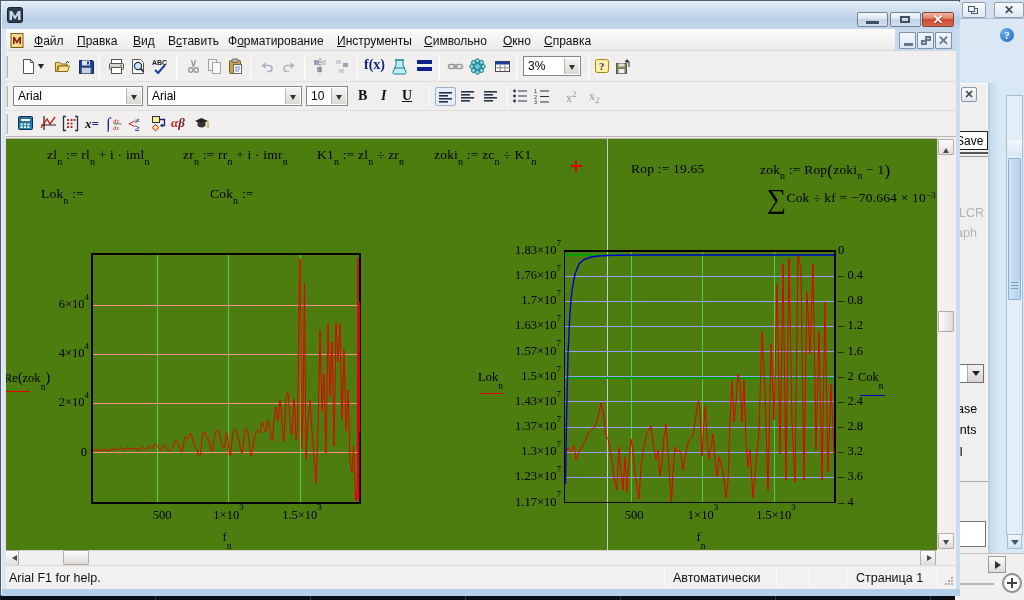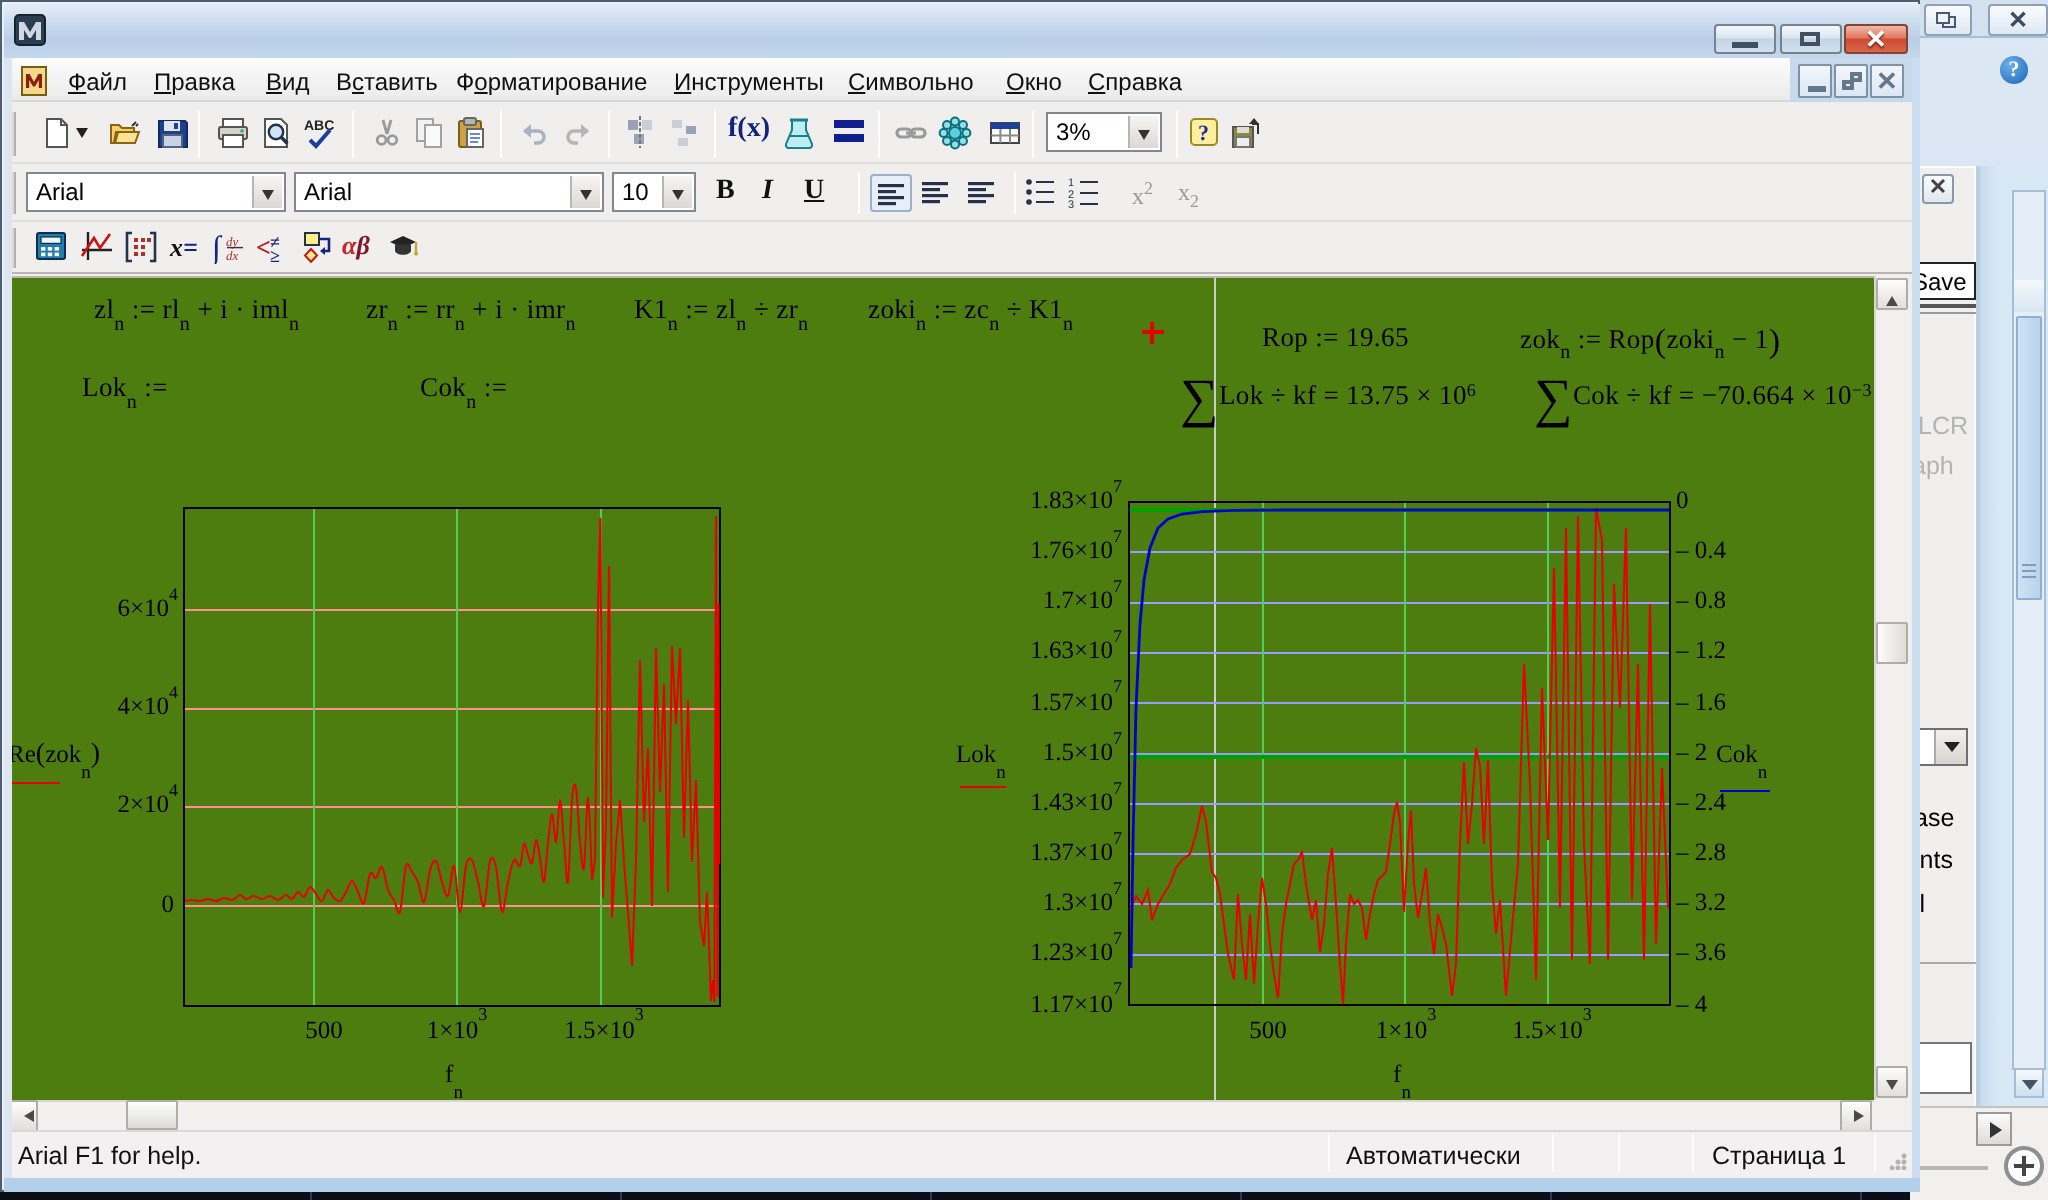--- a/index.html
+++ b/index.html
@@ -353,21 +353,20 @@
         <div class="m" style="left:41px;top:8px">zl<sub>n</sub> := rl<sub>n</sub> + i · iml<sub>n</sub></div>
         <div class="m" style="left:177px;top:8px">zr<sub>n</sub> := rr<sub>n</sub> + i · imr<sub>n</sub></div>
         <div class="m" style="left:311px;top:8px">K1<sub>n</sub> := zl<sub>n</sub> ÷ zr<sub>n</sub></div>
         <div class="m" style="left:428px;top:8px">zoki<sub>n</sub> := zc<sub>n</sub> ÷ K1<sub>n</sub></div>
         <div class="a" style="left:564.5px;top:26px;width:11.5px;height:2px;background:#e00000"></div>
         <div class="a" style="left:569px;top:21.5px;width:2px;height:11.5px;background:#e00000"></div>
         <div class="m" style="left:625px;top:21.5px">Rop := 19.65</div>
         <div class="m" style="left:754px;top:21.5px">zok<sub>n</sub> := Rop<span style="font-size:17px;vertical-align:-2px">(</span>zoki<sub>n</sub> − 1<span style="font-size:17px;vertical-align:-2px">)</span></div>
         <div class="m" style="left:35px;top:47px">Lok<sub>n</sub> := </div>
         <div class="m" style="left:204px;top:47px">Cok<sub>n</sub> := </div>
-        <div class="m" style="left:584px;top:47px"><span class="sig">∑</span>Lok ÷ kf = 13.75 × 10<sup>6</sup></div>
         <div class="m" style="left:761px;top:47px"><span class="sig">∑</span>Cok ÷ kf = −70.664 × 10<sup>−3</sup></div>
         <svg class="a" style="left:0;top:0" width="931" height="412" viewBox="0 0 931 412">
           <g shape-rendering="crispEdges">
             <line x1="86" y1="166.2" x2="354" y2="166.2" stroke="#ff9090" stroke-width="1"></line>
             <line x1="86" y1="215.5" x2="354" y2="215.5" stroke="#ff9090" stroke-width="1"></line>
             <line x1="86" y1="264.7" x2="354" y2="264.7" stroke="#ff9090" stroke-width="1"></line>
             <line x1="86" y1="313.9" x2="354" y2="313.9" stroke="#ff9090" stroke-width="1"></line>
             <line x1="151" y1="115" x2="151" y2="364" stroke="#55cc55" stroke-width="1"></line>
             <line x1="222.7" y1="115" x2="222.7" y2="364" stroke="#55cc55" stroke-width="1"></line>
             <line x1="294.5" y1="115" x2="294.5" y2="364" stroke="#55cc55" stroke-width="1"></line>

